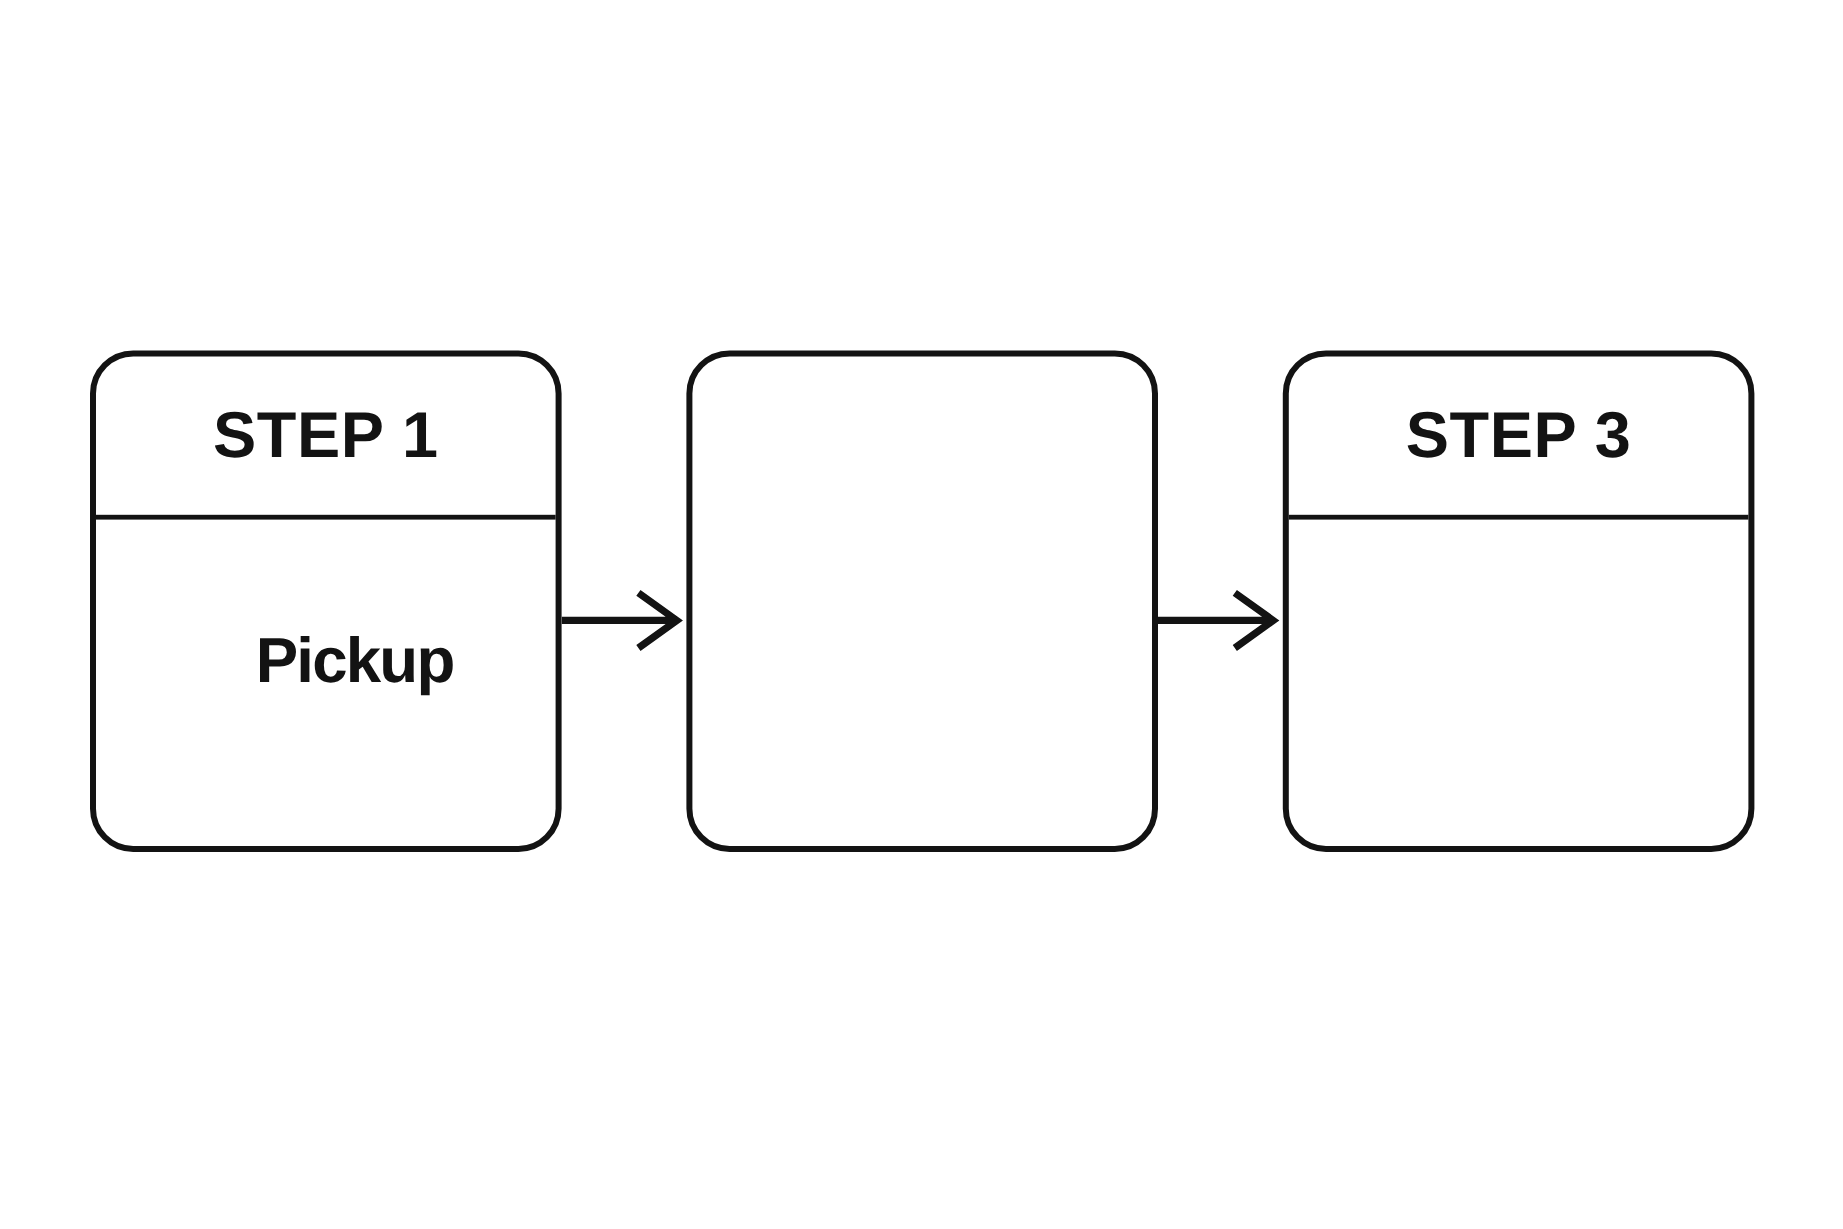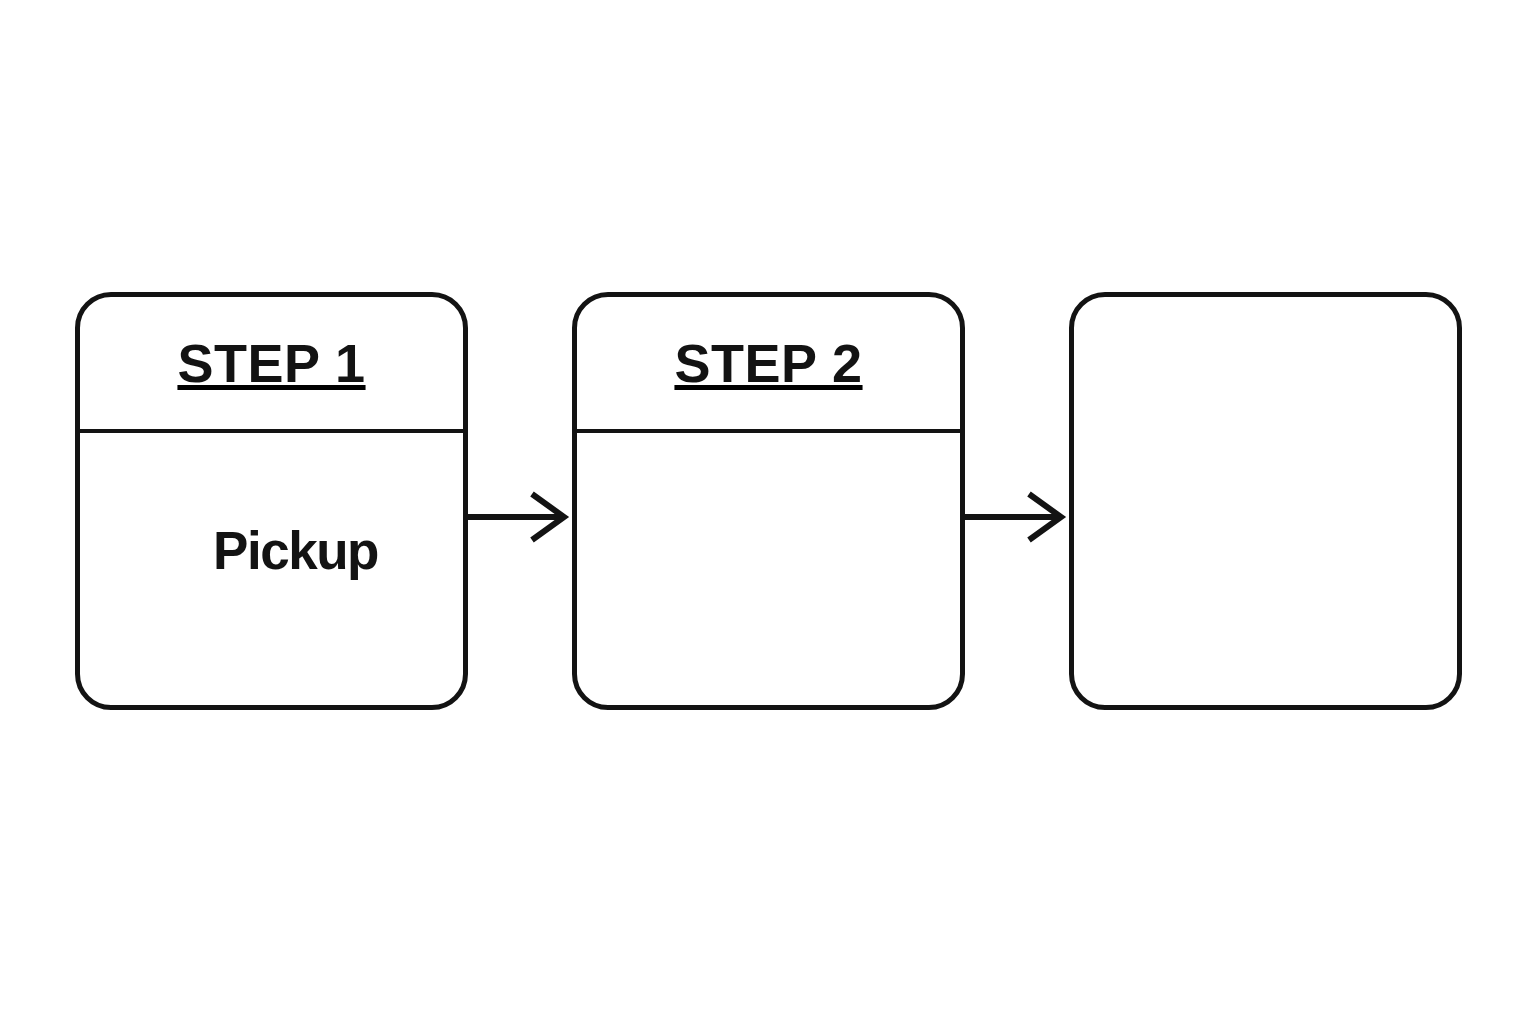--- a/index.html
+++ b/index.html
@@ -31,21 +31,20 @@
     display: flex;
     flex-direction: column;
   }
   .step-header {
     height: 136px;
     box-sizing: border-box;
     border-bottom: 4px solid #131313;
     display: flex;
     align-items: center;
     justify-content: center;
-    text-decoration: underline;
   }
   .step-body {
     flex: 1;
     display: flex;
     align-items: center;
     justify-content: center;
     padding-bottom: 38px;
   }
   .step-label {
     font-weight: 700;
@@ -88,27 +87,27 @@
     </div>
   </div>
 
   <div class="arrow">
     <svg viewBox="0 0 104 64" xmlns="http://www.w3.org/2000/svg">
       <path d="M0 32 L95 32 M64 9 L96 32 L64 55" fill="none" stroke="#131313" stroke-width="6" stroke-linecap="butt" stroke-linejoin="miter"></path>
     </svg>
   </div>
 
   <div class="step-box">
-    <div class="step-header">
-      <span class="step-label">STEP 2</span>
-    </div>
   </div>
 
   <div class="arrow">
     <svg viewBox="0 0 104 64" xmlns="http://www.w3.org/2000/svg">
       <path d="M0 32 L95 32 M64 9 L96 32 L64 55" fill="none" stroke="#131313" stroke-width="6" stroke-linecap="butt" stroke-linejoin="miter"></path>
     </svg>
   </div>
 
   <div class="step-box">
+    <div class="step-header">
+      <span class="step-label">STEP 3</span>
+    </div>
   </div>
 
 </div>
 
 </body></html>

